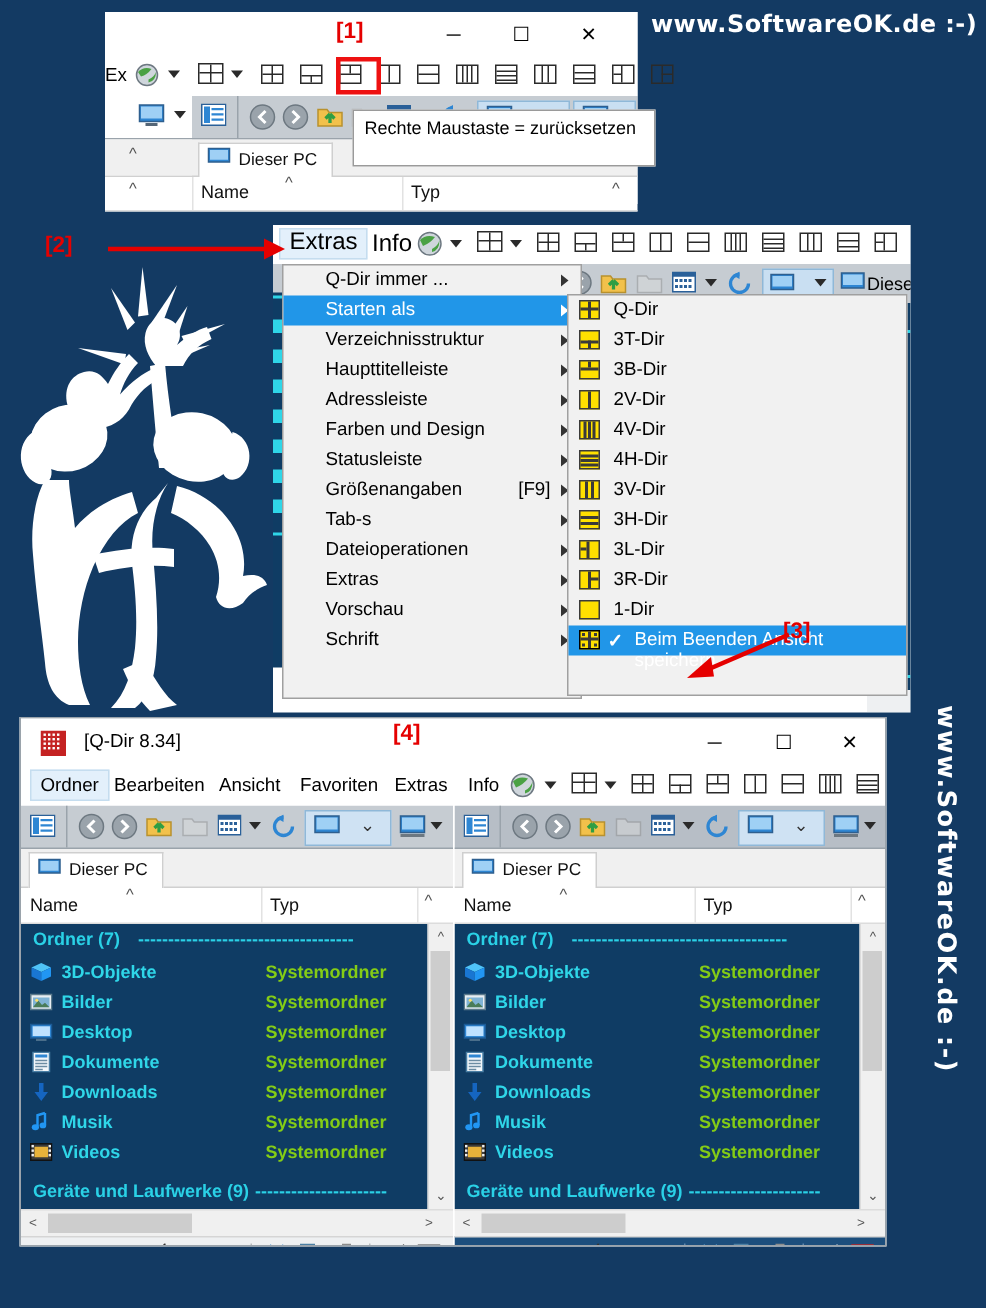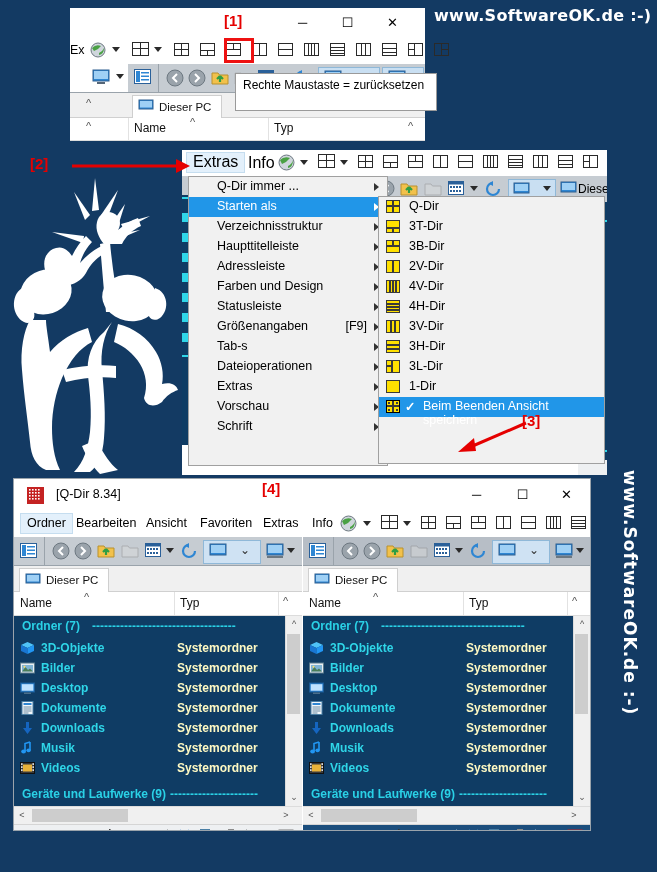--- a/index.html
+++ b/index.html
@@ -55,21 +55,21 @@
        border:1px solid #cfcfcf;border-bottom:none;padding:0 10px 0 26px;
        font-size:11.5px;line-height:22px;color:#111;}
   .hdrrow{height:22px;background:#ffffff;position:relative;border-bottom:1px solid #dcdcdc;font-size:12px;}
   .hdrcell{position:absolute;top:3px;color:#111;}
   .hdrsep{position:absolute;top:0;width:1px;height:22px;background:#e2e2e2;}
 
   
   .filelist{background:#0f3c64;position:relative;overflow:hidden;}
   .flrow{height:20px;position:relative;font-size:12px;font-weight:bold;white-space:nowrap;}
   .flname{position:absolute;left:27px;top:3px;color:#2fd6e8;}
-  .fltype{position:absolute;top:3px;color:#fef9c3;}
+  .fltype{position:absolute;top:3px;color:#84cc16;}
   .flgroup{position:absolute;left:8px;top:3px;color:#2ad1e6;font-weight:bold;}
   .flicon{position:absolute;left:6px;top:3px;width:15px;height:14px;}
 
   
   .vscroll{position:absolute;right:0;top:0;width:16px;background:#f0f0f0;border-left:1px solid #dcdcdc;}
   .vthumb{position:absolute;left:1px;width:13px;background:#cdcdcd;}
   .vsarrow{position:absolute;left:0;width:16px;height:17px;text-align:center;font-size:9px;color:#555;line-height:17px;}
   .hscroll{height:17px;background:#f0f0f0;position:relative;border-top:1px solid #dcdcdc;}
   .hthumb{position:absolute;top:2px;height:13px;background:#cdcdcd;}
   .hsarrow{position:absolute;top:0;width:16px;height:17px;text-align:center;font-size:9px;color:#555;line-height:17px;}
@@ -596,20 +596,27 @@
         <i style="left:0;top:7px;width:12px;height:2px;"></i>
       </span>
     <span class="lbl">3H-Dir</span>
   </div>
   <div class="sditem">
     <span class="yic">
       <i style="left:4px;top:0;width:2px;height:11px;"></i>
         <i style="left:0;top:4px;width:4px;height:2px;"></i>
       </span>
     <span class="lbl">3L-Dir</span>
+  </div>
+  <div class="sditem">
+    <span class="yic">
+      <i style="left:5px;top:0;width:2px;height:11px;"></i>
+        <i style="left:7px;top:4px;width:5px;height:2px;"></i>
+      </span>
+    <span class="lbl">3R-Dir</span>
   </div>
   <div class="sditem">
     <span class="yic"></span>
     <span class="lbl">1-Dir</span>
   </div>
   <div class="sditem sel">
     <span class="yic" style="border-color:#000;">
       <i style="left:5px;top:0;width:2px;height:11px;"></i>
         <i style="left:0;top:4px;width:12px;height:2px;"></i>
       <i style="left:1px;top:1px;width:2px;height:2px;"></i>

